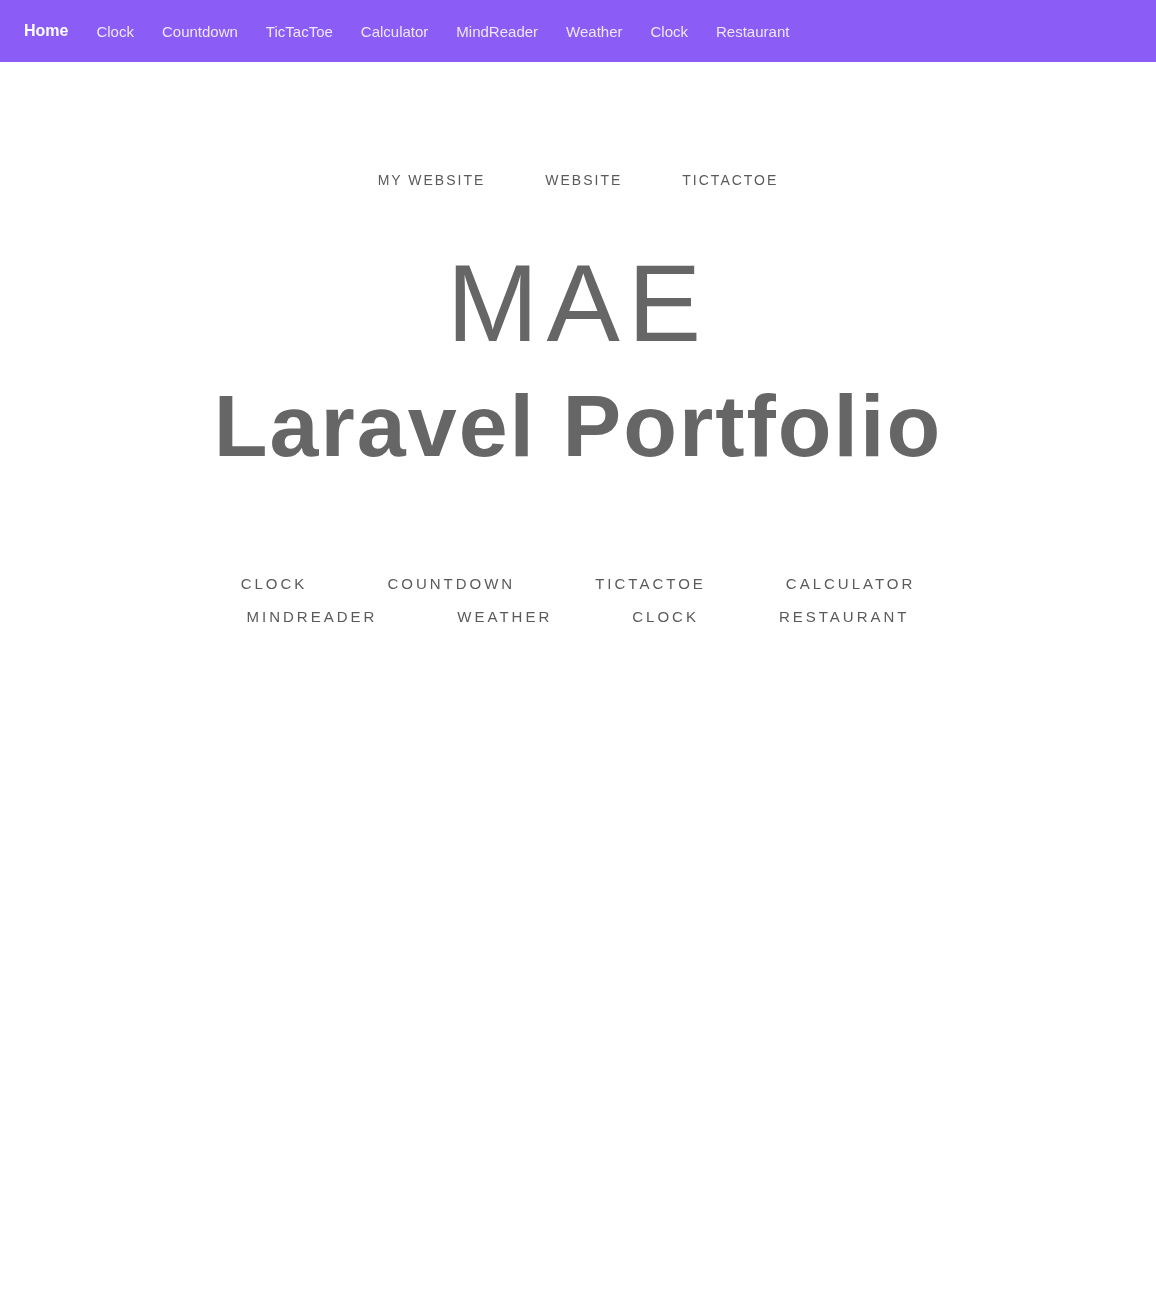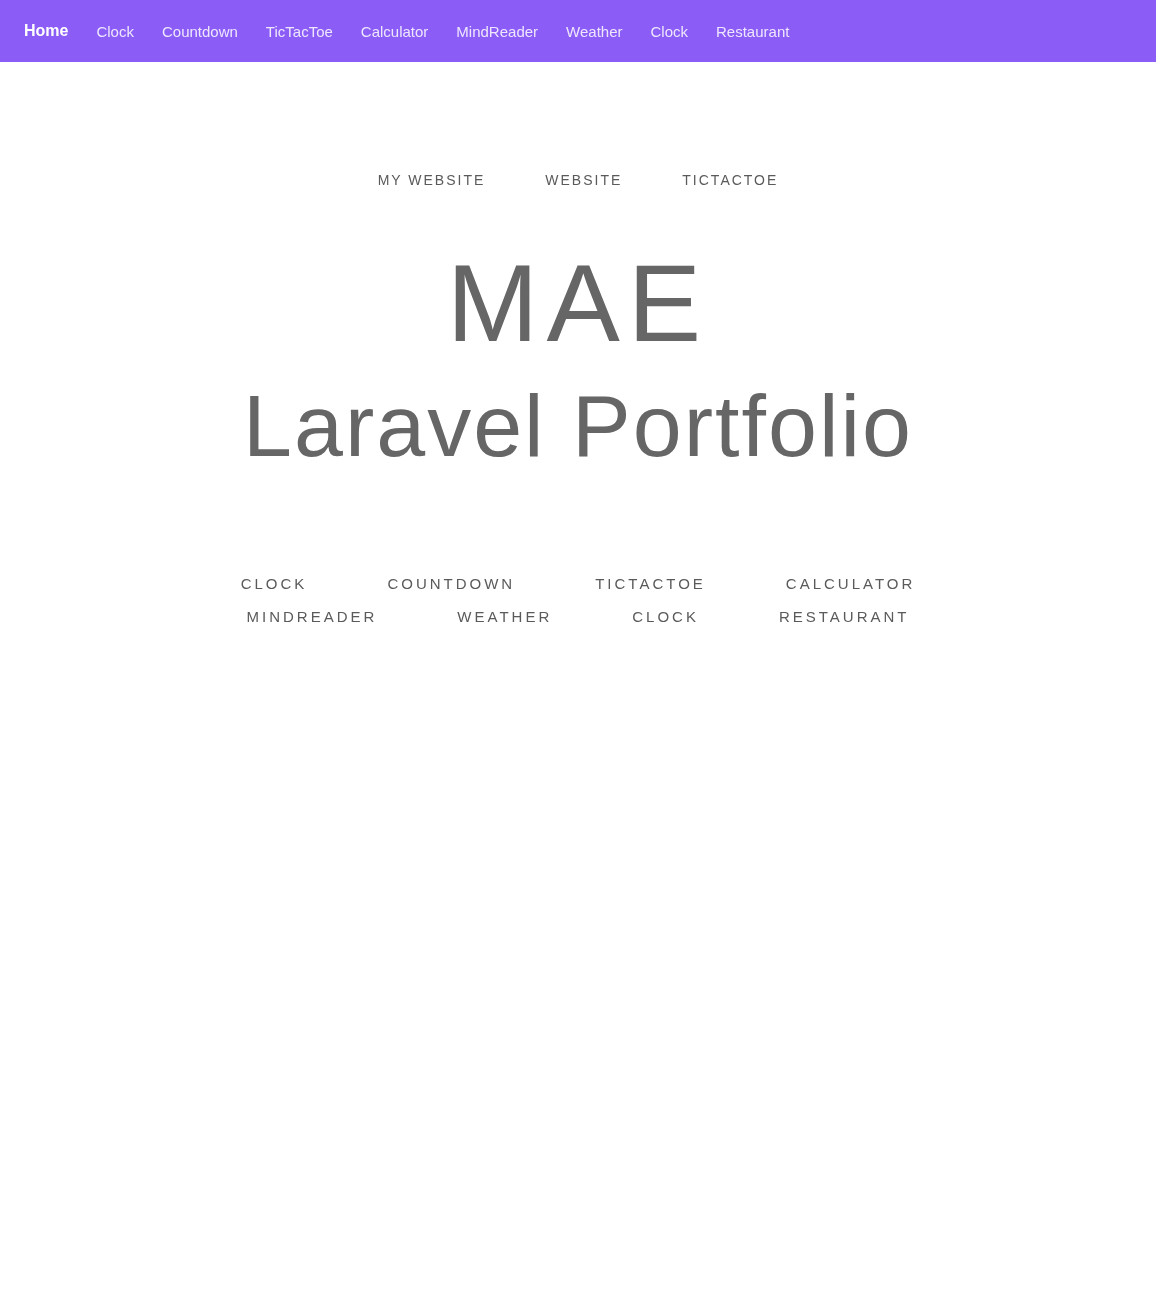--- a/index.html
+++ b/index.html
@@ -66,21 +66,21 @@
       font-weight: 200;
       color: #666666;
       letter-spacing: 8px;
       line-height: 1;
       margin-bottom: 20px;
       text-align: center;
     }
 
     .hero-subtitle {
       font-size: 88px;
-      font-weight: 400;
+      font-weight: 700;
       color: #666666;
       letter-spacing: 2px;
       line-height: 1.1;
       margin-bottom: 80px;
       text-align: center;
     }
 
     
     .app-links {
       display: flex;

